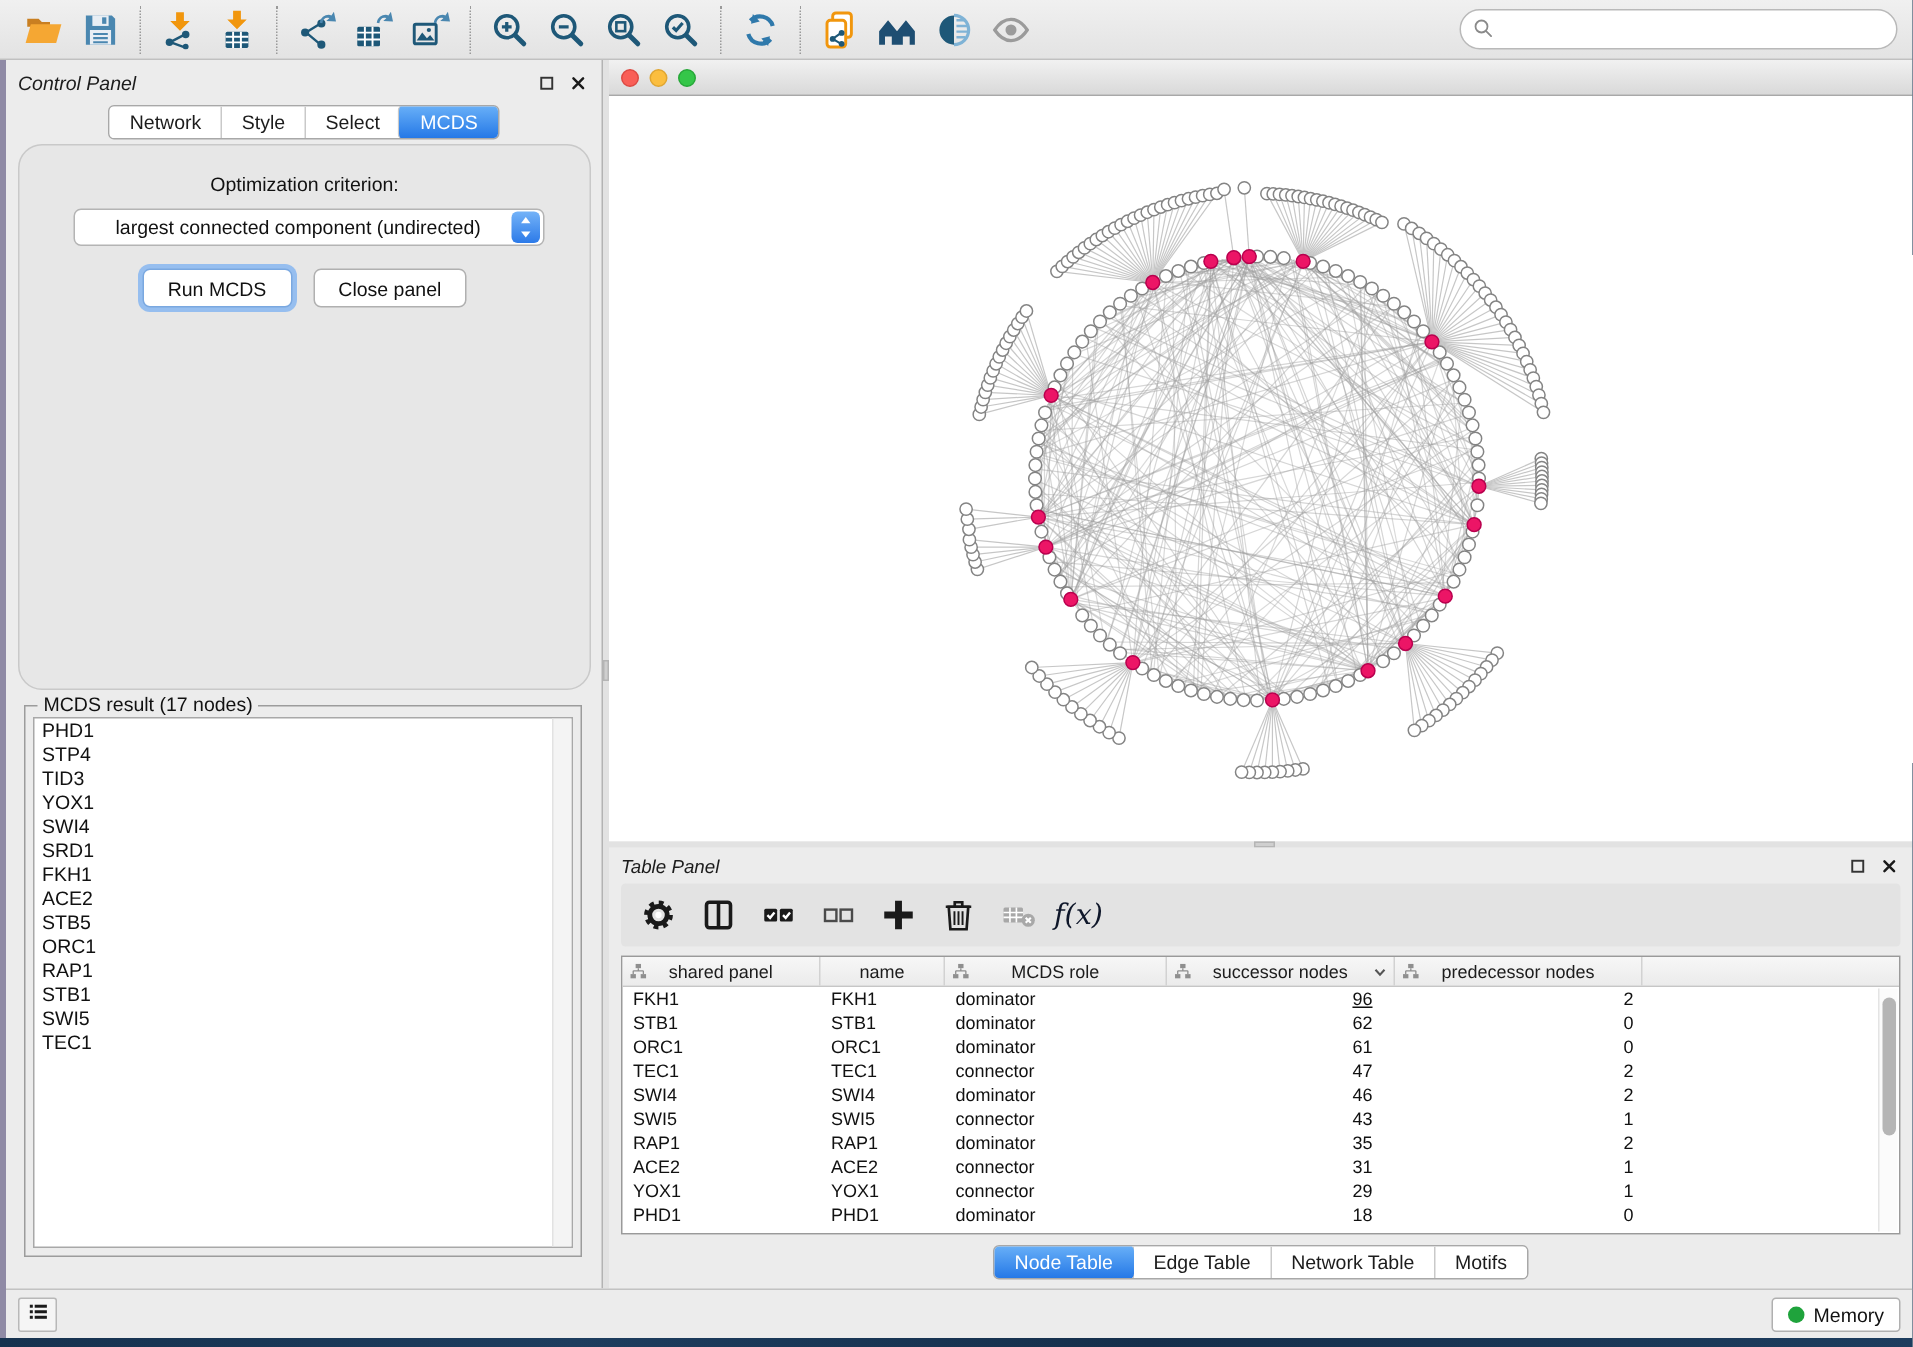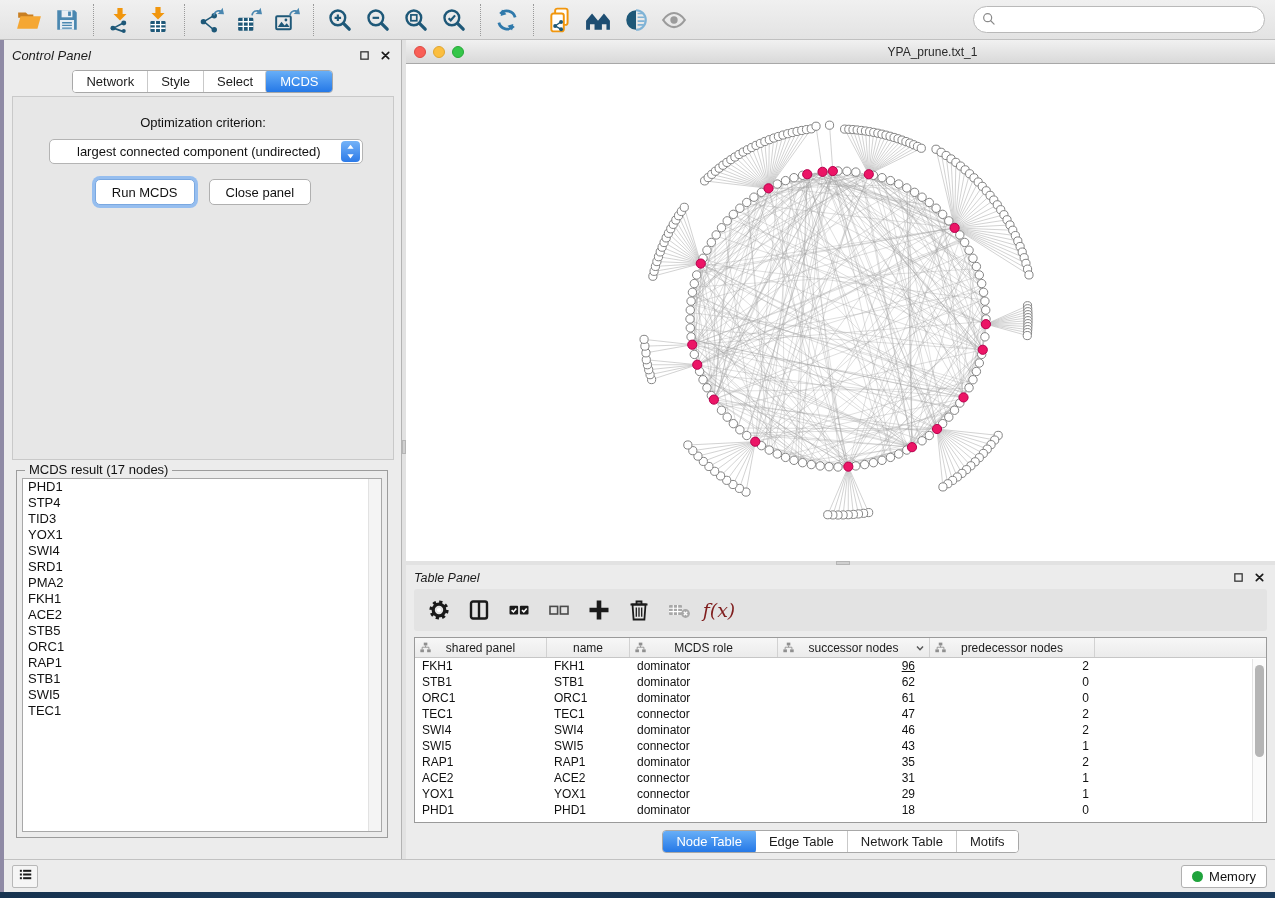--- a/index.html
+++ b/index.html
@@ -38,21 +38,21 @@
 
   .seg-tabs{display:flex;background:#fff;border:1px solid #a8a8a8;border-radius:4px;overflow:hidden;}
   .seg-tab{padding:3px 13px;font-size:13px;color:#1c1c1c;background:#fff;border:none;
     border-left:1px solid #c9c9c9;white-space:nowrap;}
   .seg-tab:first-child{border-left:none;}
   .seg-tab.sel{background:linear-gradient(#6ab1f8,#2276e6);color:#fff;border-radius:4px;margin:-1px;
     padding:4px 14px;position:relative;}
   .cp-tabrow{position:absolute;top:30px;left:0;width:100%;display:flex;justify-content:center;}
 
   .cp-inner{position:absolute;left:8px;top:56px;width:382px;height:364px;background:#e7e7e7;
-    border:1px solid #c9c9c9;border-radius:0;}
+    border:1px solid #c9c9c9;border-radius:16px;}
   .opt-label{position:absolute;top:18px;width:100%;text-align:center;font-size:13px;color:#111;}
   .combo{position:absolute;top:42px;left:36px;width:314px;height:25px;background:#fff;
     border:1px solid #b4b4b4;border-radius:5px;display:flex;align-items:center;padding-left:18px;}
   .combo-text{flex:1;font-size:13px;padding-left:9px;color:#111;white-space:nowrap;overflow:hidden;}
   .combo-step{width:19px;height:21px;margin-right:2px;border-radius:4px;
     background:linear-gradient(#74b3f8,#2c7ae8);display:flex;align-items:center;justify-content:center;}
   .combo-step svg{width:11px;height:17px;}
   .btn-row{position:absolute;top:82px;left:0;width:100%;display:flex;justify-content:center;gap:14px;}
   .mac-btn{height:26px;padding:0 16px;background:#fff;border:1px solid #b0b0b0;border-radius:5px;
     font:13px "Liberation Sans",sans-serif;color:#111;}
@@ -84,21 +84,21 @@
   .net-canvas{height:497px;background:#fff;position:relative;}
   .net-canvas svg{display:block;}
 
   
   .tpanel{position:absolute;left:406px;top:565px;width:869px;height:294px;background:#ececec;}
   .tp-toolbar{position:absolute;left:8px;right:8px;top:24px;height:42px;background:#e3e3e3;
     border-radius:3px;display:flex;align-items:center;gap:6px;padding:0 8px;}
   .tp-btn{width:34px;height:34px;border:none;background:transparent;display:flex;align-items:center;
     justify-content:center;padding:0;}
   .tp-btn svg{width:24px;height:24px;}
-  .fx-text{font:italic 19px "DejaVu Serif",serif;color:#7f1d1d;}
+  .fx-text{font:italic 19px "DejaVu Serif",serif;color:#0f172a;}
   .tp-table{position:absolute;left:8px;right:8px;top:72px;height:186px;background:#fff;
     border:1px solid #9a9a9a;overflow:hidden;}
   .thead{display:flex;height:20px;background:linear-gradient(#f7f7f7,#ebebeb);border-bottom:1px solid #c6c6c6;}
   .th{position:relative;display:flex;align-items:center;justify-content:center;font-size:12px;color:#1c1c1c;
     border-right:1px solid #d2d2d2;flex:0 0 auto;}
   .th .attr-ic{position:absolute;left:4px;top:3px;width:13px;height:13px;}
   .th .attr-ic svg{width:13px;height:13px;}
   .th .sort-ic{position:absolute;right:3px;top:4px;width:12px;height:12px;}
   .th .sort-ic svg{width:12px;height:12px;}
   .th-fill{flex:1;border-right:none;}
@@ -353,21 +353,20 @@
     <div class="group-box">
       <span class="group-legend">MCDS result (17 nodes)</span>
       <div class="listbox">
         <div id="mcds-list">
             <div class="list-item">PHD1</div>
             <div class="list-item">STP4</div>
             <div class="list-item">TID3</div>
             <div class="list-item">YOX1</div>
             <div class="list-item">SWI4</div>
             <div class="list-item">SRD1</div>
-            <div class="list-item">PMA2</div>
             <div class="list-item">FKH1</div>
             <div class="list-item">ACE2</div>
             <div class="list-item">STB5</div>
             <div class="list-item">ORC1</div>
             <div class="list-item">RAP1</div>
             <div class="list-item">STB1</div>
             <div class="list-item">SWI5</div>
             <div class="list-item">TEC1</div>
           </div>
         <div class="list-scroll"></div>
@@ -379,21 +378,20 @@
       <span class="grip"></span>
     </div>
 
   <div class="netwin">
     <div class="net-titlebar">
       <span class="lights">
         <span class="light red"></span>
         <span class="light yellow"></span>
         <span class="light green"></span>
       </span>
-      <span class="net-title">YPA_prune.txt_1</span>
     </div>
     <div class="net-canvas" id="net-canvas">
         <svg width="869" height="497" viewBox="0 0 869 497">
           <g>
             <line x1="362.5182087076882" y1="124.3237562568788" x2="568.9261636957378" y2="311.17139570607105" stroke="#9e9e9e" stroke-width="0.8" opacity="0.42"></line>
             <line x1="362.5182087076882" y1="124.3237562568788" x2="578.4448713229324" y2="233.60140978452648" stroke="#9e9e9e" stroke-width="0.8" opacity="0.42"></line>
             <line x1="362.5182087076882" y1="124.3237562568788" x2="385.40733080329005" y2="114.52536464853893" stroke="#9e9e9e" stroke-width="0.8" opacity="0.42"></line>
             <line x1="362.5182087076882" y1="124.3237562568788" x2="285.34152028220035" y2="235.1180904623384" stroke="#9e9e9e" stroke-width="0.8" opacity="0.42"></line>
             <line x1="362.5182087076882" y1="124.3237562568788" x2="309.32005313741365" y2="337.78665736574334" stroke="#9e9e9e" stroke-width="0.8" opacity="0.42"></line>
             <line x1="362.5182087076882" y1="124.3237562568788" x2="287.31860923713134" y2="286.1656087205449" stroke="#9e9e9e" stroke-width="0.8" opacity="0.42"></line>

